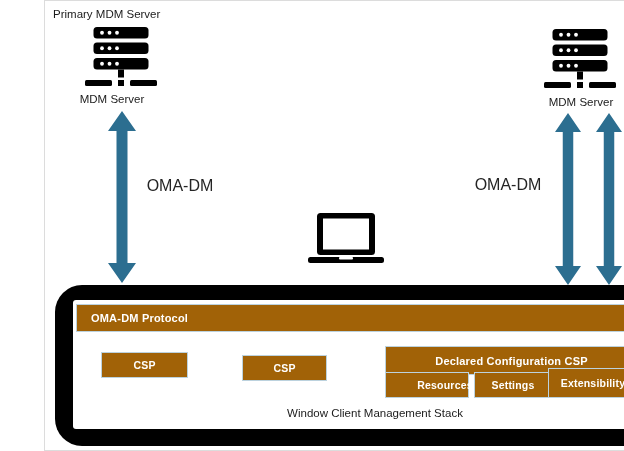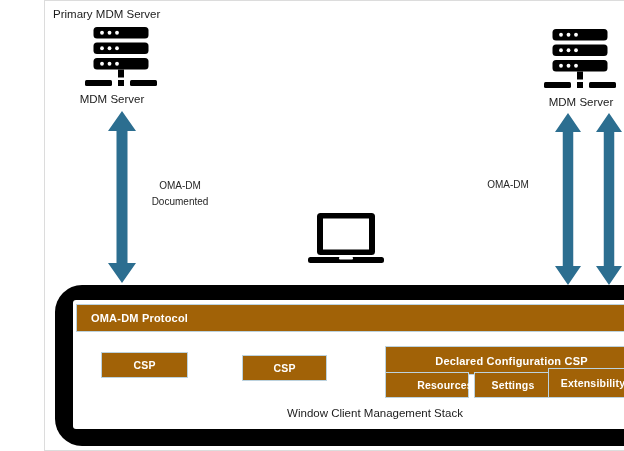--- a/index.html
+++ b/index.html
@@ -4,21 +4,21 @@
 <style>
   html,body{margin:0;padding:0;background:#fff;}
   .stage{
     position:relative;width:624px;height:451px;box-sizing:border-box;
     border:1px solid #dcdcdc;background:#fff;overflow:hidden;
     font-family:"Liberation Sans", sans-serif;color:#1b1b1b;margin-left:44px;
   }
   .abs{position:absolute;}
   .lbl{font-size:11.5px;color:#1b1b1b;white-space:nowrap;}
   .center{text-align:center;}
-  .link-label{font-size:10px;line-height:16px;text-align:center;color:#252525;}
+  .link-label{font-size:16px;line-height:16px;text-align:center;color:#252525;}
   .link-label span{display:block;}
   
   .teal{
     background:#a16207;color:#ffffff;border:1px solid #bcd2de;box-sizing:border-box;
     display:flex;align-items:center;justify-content:center;
     font-size:10.5px;font-weight:600;letter-spacing:.2px;
   }
   .teal.bold{font-weight:700;font-size:11px;}
   .protocol-bar{justify-content:flex-start;padding-left:14px;font-weight:700;font-size:11px;}
   
@@ -83,21 +83,20 @@
   </svg>
 
   <div class="abs lbl center" style="left:486px;top:95px;width:100px;">MDM Server</div>
 
   <svg class="abs" style="left:63px;top:110px;" width="28" height="172" viewBox="0 0 28 172">
     <polygon fill="#2c6e90" points="14,0 28,20 19.5,20 19.5,152 28,152 14,172 0,152 8.5,152 8.5,20 0,20"></polygon>
   </svg>
 
   <div class="abs link-label" style="left:75px;top:177px;width:120px;">
     <span>OMA-DM</span>
-    <span>Documented</span>
   </div>
 
   <svg class="abs" style="left:510px;top:112px;" width="26" height="172" viewBox="0 0 26 172">
     <polygon fill="#2c6e90" points="13,0 26,19 18.25,19 18.25,153 26,153 13,172 0,153 7.75,153 7.75,19 0,19"></polygon>
   </svg>
   <svg class="abs" style="left:551px;top:112px;" width="26" height="172" viewBox="0 0 26 172">
     <polygon fill="#2c6e90" points="13,0 26,19 18.25,19 18.25,153 26,153 13,172 0,153 7.75,153 7.75,19 0,19"></polygon>
   </svg>
 
   <div class="abs link-label" style="left:403px;top:176px;width:120px;">

